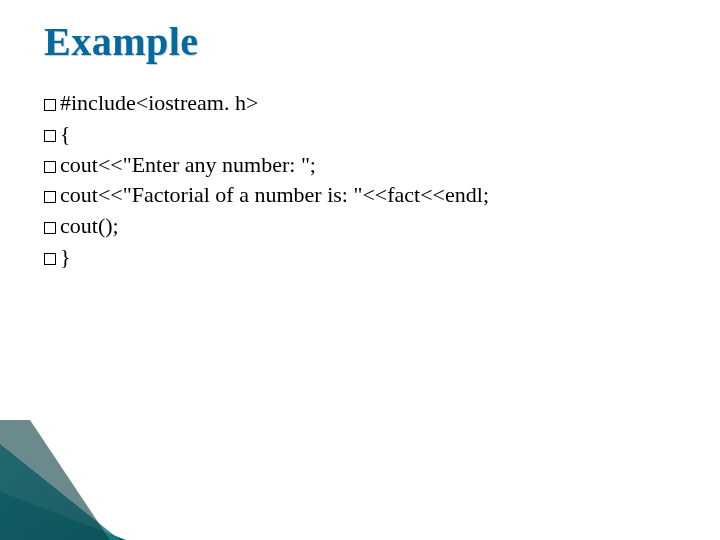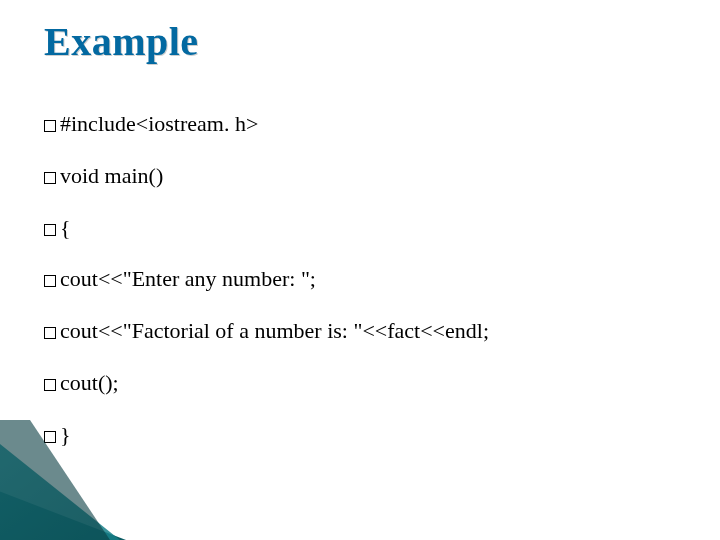--- a/index.html
+++ b/index.html
@@ -32,21 +32,20 @@
   .body {
     position: absolute;
     left: 44px;
     top: 88px;
     width: 640px;
     font-size: 22px;
     line-height: 1.4;
   }
   .line {
     white-space: nowrap;
-    margin-top: 21px;
   }
   .bullet {
     display: inline-block;
     width: 12px;
     height: 12px;
     border: 1.5px solid #000;
     box-sizing: border-box;
     margin-right: 4px;
     vertical-align: -1px;
   }
@@ -62,21 +61,20 @@
 </style>
 </head>
 <body>
 
 <div class="slide">
 
   <div class="title">Example</div>
 
   <div class="body">
     <div class="line"><span class="bullet"></span><span>#include&lt;iostream. h&gt;</span></div>
-    <div class="line"><span class="bullet"></span><span>void main()</span></div>
     <div class="line"><span class="bullet"></span><span>{</span></div>
     <div class="line"><span class="bullet"></span><span>cout&lt;&lt;"Enter any number: ";</span></div>
     <div class="line"><span class="bullet"></span><span>cout&lt;&lt;"Factorial of a number is: "&lt;&lt;fact&lt;&lt;endl;</span></div>
     <div class="line"><span class="bullet"></span><span>cout();</span></div>
     <div class="line"><span class="bullet"></span><span>}</span></div>
   </div>
 
   <div class="wedge">
     <svg viewBox="0 0 320 160" preserveAspectRatio="none">
       <defs>

